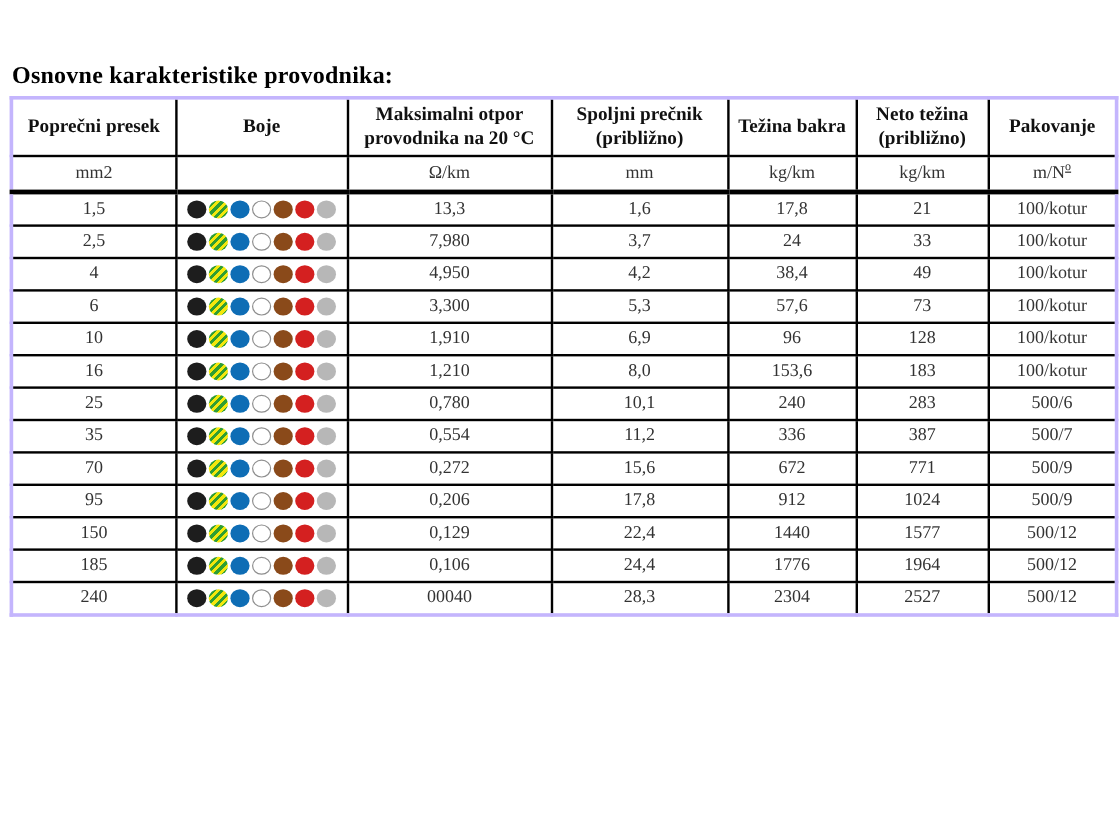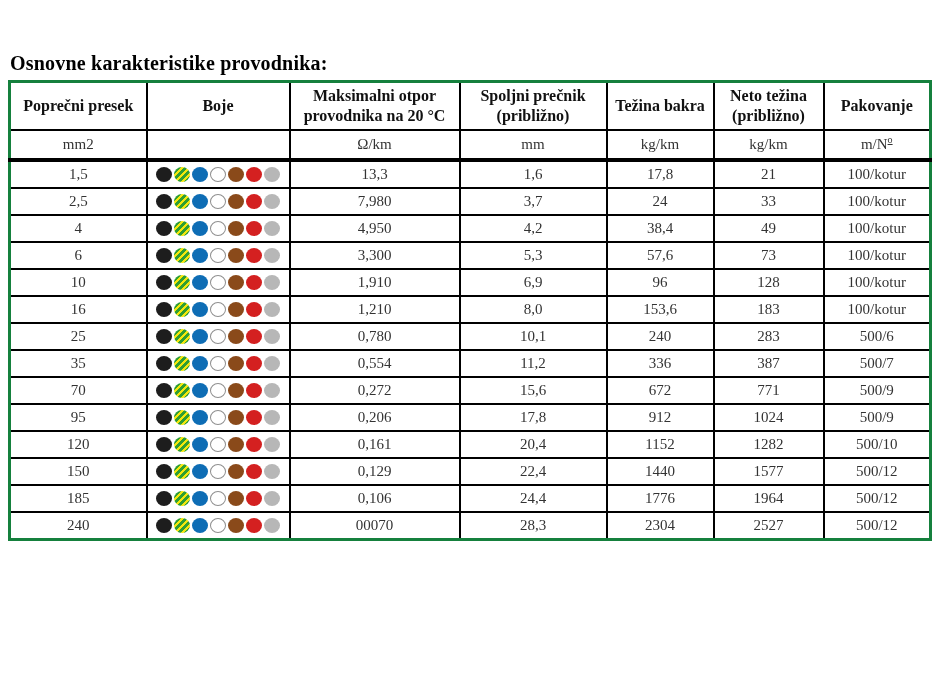--- a/index.html
+++ b/index.html
@@ -23,21 +23,21 @@
     font-weight: bold;
     color: #000000;
     margin: 52px 0 5px 10px;
     letter-spacing: 0.2px;
   }
   table.spec-table {
     border-collapse: collapse;
     table-layout: fixed;
     margin-left: 8px;
     width: 921px;
-    border: 3px solid #15803d;
+    border: 3px solid #c4b5fd;
   }
   table.spec-table th,
   table.spec-table td {
     border: 2px solid #000000;
     text-align: center;
     vertical-align: middle;
     padding: 0 2px;
     overflow: hidden;
   }
   thead tr.label-row th {
@@ -302,39 +302,20 @@
               <span class="dot" style="background: rgb(183, 183, 183);"></span>
             </span>
       </td>
       <td>0,206</td>
       <td>17,8</td>
       <td>912</td>
       <td>1024</td>
       <td>500/9</td>
     </tr>
         <tr>
-      <td>120</td>
-      <td>
-        <span class="dots">
-              <span class="dot" style="background: rgb(29, 29, 29);"></span>
-              <span class="dot" style="background: repeating-linear-gradient(135deg, rgb(243, 231, 12) 0px, rgb(243, 231, 12) 2.5px, rgb(47, 158, 51) 2.5px, rgb(47, 158, 51) 5px);"></span>
-              <span class="dot" style="background: rgb(14, 109, 181);"></span>
-              <span class="dot" style="background: rgb(255, 255, 255); border: 1.5px solid rgb(143, 143, 143);"></span>
-              <span class="dot" style="background: rgb(138, 74, 26);"></span>
-              <span class="dot" style="background: rgb(212, 32, 32);"></span>
-              <span class="dot" style="background: rgb(183, 183, 183);"></span>
-            </span>
-      </td>
-      <td>0,161</td>
-      <td>20,4</td>
-      <td>1152</td>
-      <td>1282</td>
-      <td>500/10</td>
-    </tr>
-        <tr>
       <td>150</td>
       <td>
         <span class="dots">
               <span class="dot" style="background: rgb(29, 29, 29);"></span>
               <span class="dot" style="background: repeating-linear-gradient(135deg, rgb(243, 231, 12) 0px, rgb(243, 231, 12) 2.5px, rgb(47, 158, 51) 2.5px, rgb(47, 158, 51) 5px);"></span>
               <span class="dot" style="background: rgb(14, 109, 181);"></span>
               <span class="dot" style="background: rgb(255, 255, 255); border: 1.5px solid rgb(143, 143, 143);"></span>
               <span class="dot" style="background: rgb(138, 74, 26);"></span>
               <span class="dot" style="background: rgb(212, 32, 32);"></span>
               <span class="dot" style="background: rgb(183, 183, 183);"></span>
@@ -371,21 +352,21 @@
         <span class="dots">
               <span class="dot" style="background: rgb(29, 29, 29);"></span>
               <span class="dot" style="background: repeating-linear-gradient(135deg, rgb(243, 231, 12) 0px, rgb(243, 231, 12) 2.5px, rgb(47, 158, 51) 2.5px, rgb(47, 158, 51) 5px);"></span>
               <span class="dot" style="background: rgb(14, 109, 181);"></span>
               <span class="dot" style="background: rgb(255, 255, 255); border: 1.5px solid rgb(143, 143, 143);"></span>
               <span class="dot" style="background: rgb(138, 74, 26);"></span>
               <span class="dot" style="background: rgb(212, 32, 32);"></span>
               <span class="dot" style="background: rgb(183, 183, 183);"></span>
             </span>
       </td>
-      <td>00070</td>
+      <td>00040</td>
       <td>28,3</td>
       <td>2304</td>
       <td>2527</td>
       <td>500/12</td>
     </tr>
       </tbody>
   </table>
 
 </div>
 

